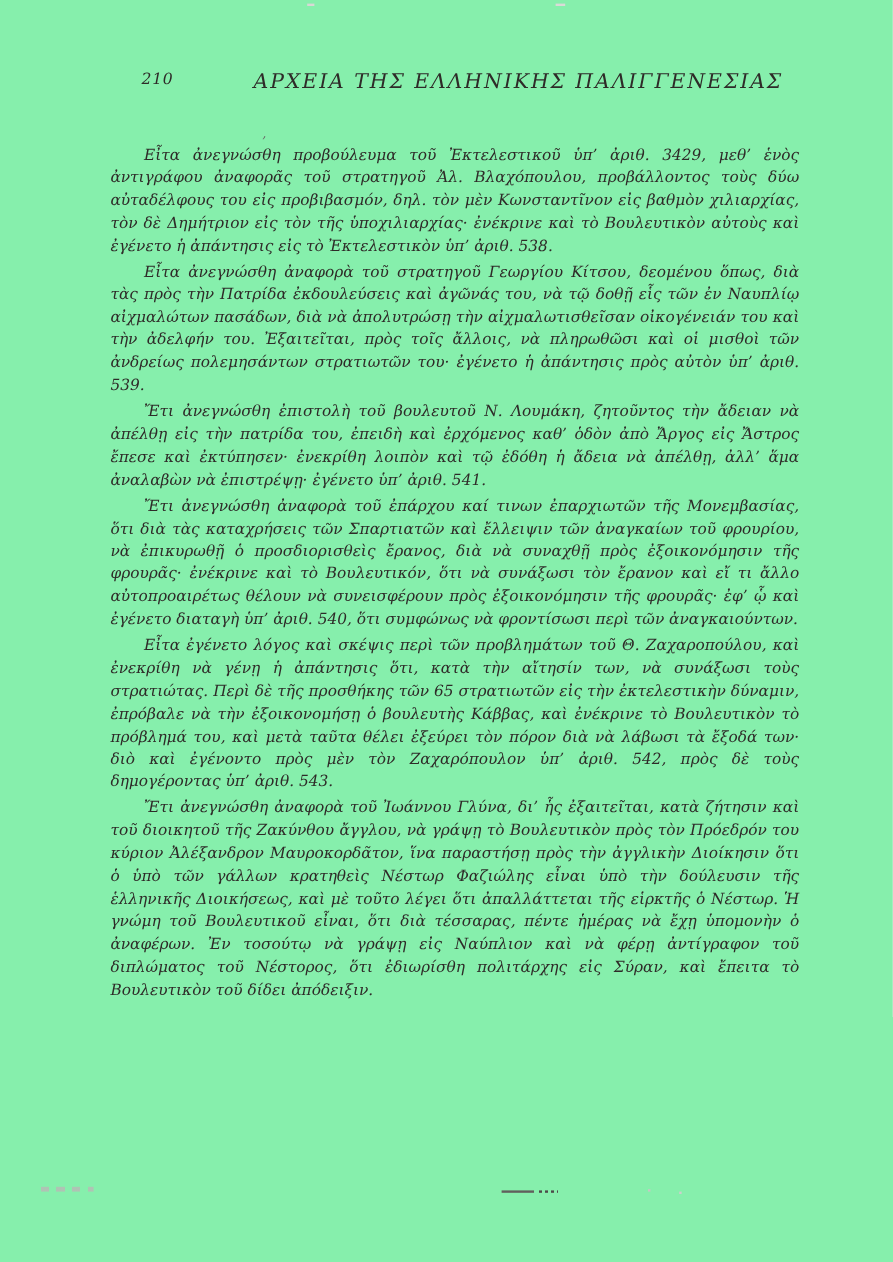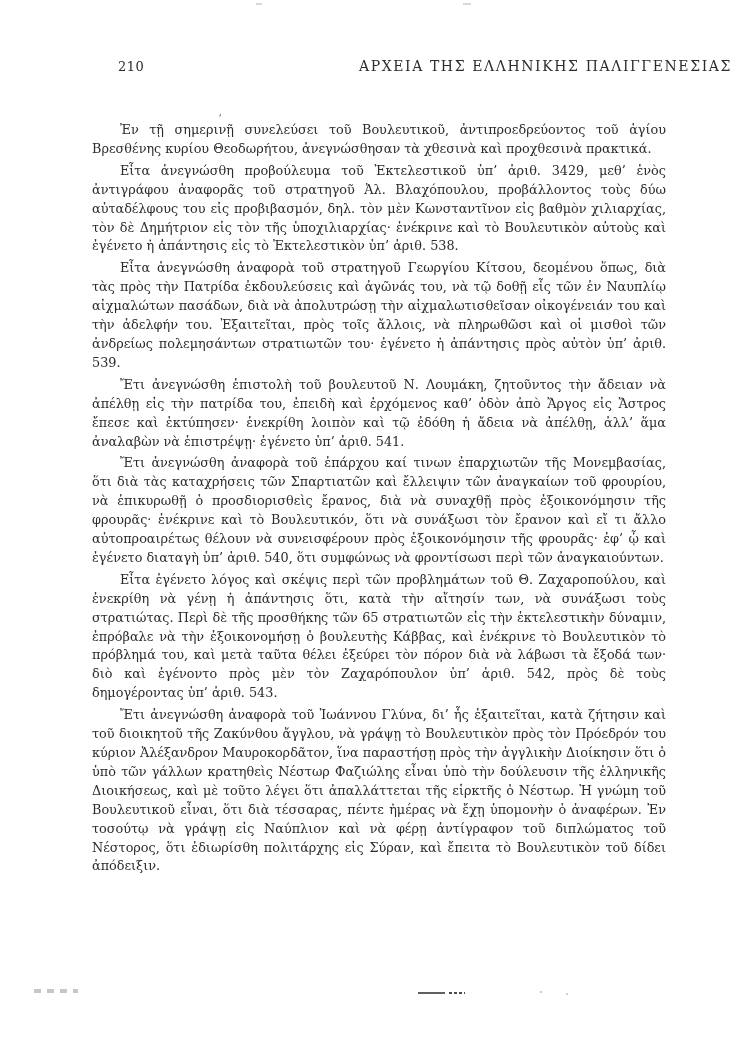--- a/index.html
+++ b/index.html
@@ -5,47 +5,48 @@
   html, body {
     margin: 0;
     padding: 0;
     background: #e9e9e7;
   }
   .sheet {
     position: relative;
     width: 744px;
     height: 1052px;
     margin: 0 auto;
-    background: #ffffff;
+    background: #86efac;
     font-family: "DejaVu Serif", "Liberation Serif", serif;
     color: #2e2b28;
     overflow: hidden;
     box-sizing: border-box;
+    font-style: italic;
   }
   .running-head {
     position: absolute;
     top: 58px;
     left: 90px;
     width: 576px;
     height: 20px;
     font-size: 13px;
   }
   .page-number {
     position: absolute;
     left: 28px;
     top: 1px;
     letter-spacing: 0.5px;
   }
   .running-title {
     position: absolute;
-    left: 16px;
+    left: 4px;
     width: 100%;
-    text-align: right;
+    text-align: center;
     transform: translateX(50px);
-    font-size: 14px;
+    font-size: 17px;
     letter-spacing: 1.6px;
     white-space: nowrap;
   }
   .section-heading {
     position: absolute;
     top: 91px;
     left: 90px;
     width: 576px;
     margin: 0;
     text-align: center;
@@ -111,21 +112,20 @@
 
   <header class="running-head">
     <span class="page-number">210</span>
     <span class="running-title">ΑΡΧΕΙΑ ΤΗΣ ΕΛΛΗΝΙΚΗΣ ΠΑΛΙΓΓΕΝΕΣΙΑΣ</span>
   </header>
 
 
   <span class="artifact mark-quote">ʼ</span>
 
   <main class="body-text">
-    <p>Ἐν τῇ σημερινῇ συνελεύσει τοῦ Βουλευτικοῦ, ἀντιπροεδρεύοντος τοῦ ἁγίου Βρεσθένης κυρίου Θεοδωρήτου, ἀνεγνώσθησαν τὰ χθεσινὰ καὶ προχθεσινὰ πρακτικά.</p>
     <p>Εἶτα ἀνεγνώσθη προβούλευμα τοῦ Ἐκτελεστικοῦ ὑπ’ ἀριθ. 3429, μεθ’ ἑνὸς ἀντιγράφου ἀναφορᾶς τοῦ στρατηγοῦ Ἀλ. Βλαχόπουλου, προβάλλοντος τοὺς δύω αὐταδέλφους του εἰς προβιβασμόν, δηλ. τὸν μὲν Κωνσταντῖνον εἰς βαθμὸν χιλιαρχίας, τὸν δὲ Δημήτριον εἰς τὸν τῆς ὑποχιλιαρχίας· ἐνέκρινε καὶ τὸ Βουλευτικὸν αὐτοὺς καὶ ἐγένετο ἡ ἀπάντησις εἰς τὸ Ἐκτελεστικὸν ὑπ’ ἀριθ. 538.</p>
     <p>Εἶτα ἀνεγνώσθη ἀναφορὰ τοῦ στρατηγοῦ Γεωργίου Κίτσου, δεομένου ὅπως, διὰ τὰς πρὸς τὴν Πατρίδα ἐκδουλεύσεις καὶ ἀγῶνάς του, νὰ τῷ δοθῇ εἷς τῶν ἐν Ναυπλίῳ αἰχμαλώτων πασάδων, διὰ νὰ ἀπολυτρώσῃ τὴν αἰχμαλωτισθεῖσαν οἰκογένειάν του καὶ τὴν ἀδελφήν του. Ἐξαιτεῖται, πρὸς τοῖς ἄλλοις, νὰ πληρωθῶσι καὶ οἱ μισθοὶ τῶν ἀνδρείως πολεμησάντων στρατιωτῶν του· ἐγένετο ἡ ἀπάντησις πρὸς αὐτὸν ὑπ’ ἀριθ. 539.</p>
     <p>Ἔτι ἀνεγνώσθη ἐπιστολὴ τοῦ βουλευτοῦ Ν. Λουμάκη, ζητοῦντος τὴν ἄδειαν νὰ ἀπέλθῃ εἰς τὴν πατρίδα του, ἐπειδὴ καὶ ἐρχόμενος καθ’ ὁδὸν ἀπὸ Ἄργος εἰς Ἄστρος ἔπεσε καὶ ἐκτύπησεν· ἐνεκρίθη λοιπὸν καὶ τῷ ἐδόθη ἡ ἄδεια νὰ ἀπέλθῃ, ἀλλ’ ἅμα ἀναλαβὼν νὰ ἐπιστρέψῃ· ἐγένετο ὑπ’ ἀριθ. 541.</p>
     <p>Ἔτι ἀνεγνώσθη ἀναφορὰ τοῦ ἐπάρχου καί τινων ἐπαρχιωτῶν τῆς Μονεμβασίας, ὅτι διὰ τὰς καταχρήσεις τῶν Σπαρτιατῶν καὶ ἔλλειψιν τῶν ἀναγκαίων τοῦ φρουρίου, νὰ ἐπικυρωθῇ ὁ προσδιορισθεὶς ἔρανος, διὰ νὰ συναχθῇ πρὸς ἐξοικονόμησιν τῆς φρουρᾶς· ἐνέκρινε καὶ τὸ Βουλευτικόν, ὅτι νὰ συνάξωσι τὸν ἔρανον καὶ εἴ τι ἄλλο αὐτοπροαιρέτως θέλουν νὰ συνεισφέρουν πρὸς ἐξοικονόμησιν τῆς φρουρᾶς· ἐφ’ ᾧ καὶ ἐγένετο διαταγὴ ὑπ’ ἀριθ. 540, ὅτι συμφώνως νὰ φροντίσωσι περὶ τῶν ἀναγκαιούντων.</p>
     <p>Εἶτα ἐγένετο λόγος καὶ σκέψις περὶ τῶν προβλημάτων τοῦ Θ. Ζαχαροπούλου, καὶ ἐνεκρίθη νὰ γένῃ ἡ ἀπάντησις ὅτι, κατὰ τὴν αἴτησίν των, νὰ συνάξωσι τοὺς στρατιώτας. Περὶ δὲ τῆς προσθήκης τῶν 65 στρατιωτῶν εἰς τὴν ἐκτελεστικὴν δύναμιν, ἐπρόβαλε νὰ τὴν ἐξοικονομήσῃ ὁ βουλευτὴς Κάββας, καὶ ἐνέκρινε τὸ Βουλευτικὸν τὸ πρόβλημά του, καὶ μετὰ ταῦτα θέλει ἐξεύρει τὸν πόρον διὰ νὰ λάβωσι τὰ ἔξοδά των· διὸ καὶ ἐγένοντο πρὸς μὲν τὸν Ζαχαρόπουλον ὑπ’ ἀριθ. 542, πρὸς δὲ τοὺς δημογέροντας ὑπ’ ἀριθ. 543.</p>
     <p>Ἔτι ἀνεγνώσθη ἀναφορὰ τοῦ Ἰωάννου Γλύνα, δι’ ἧς ἐξαιτεῖται, κατὰ ζήτησιν καὶ τοῦ διοικητοῦ τῆς Ζακύνθου ἄγγλου, νὰ γράψῃ τὸ Βουλευτικὸν πρὸς τὸν Πρόεδρόν του κύριον Ἀλέξανδρον Μαυροκορδᾶτον, ἵνα παραστήσῃ πρὸς τὴν ἀγγλικὴν Διοίκησιν ὅτι ὁ ὑπὸ τῶν γάλλων κρατηθεὶς Νέστωρ Φαζιώλης εἶναι ὑπὸ τὴν δούλευσιν τῆς ἑλληνικῆς Διοικήσεως, καὶ μὲ τοῦτο λέγει ὅτι ἀπαλλάττεται τῆς εἱρκτῆς ὁ Νέστωρ. Ἡ γνώμη τοῦ Βουλευτικοῦ εἶναι, ὅτι διὰ τέσσαρας, πέντε ἡμέρας νὰ ἔχῃ ὑπομονὴν ὁ ἀναφέρων. Ἐν τοσούτῳ νὰ γράψῃ εἰς Ναύπλιον καὶ νὰ φέρῃ ἀντίγραφον τοῦ διπλώματος τοῦ Νέστορος, ὅτι ἐδιωρίσθη πολιτάρχης εἰς Σύραν, καὶ ἔπειτα τὸ Βουλευτικὸν τοῦ δίδει ἀπόδειξιν.</p>
   </main>
 
   <div class="artifact end-rule"></div>
   <div class="artifact end-rule-dots"></div>

